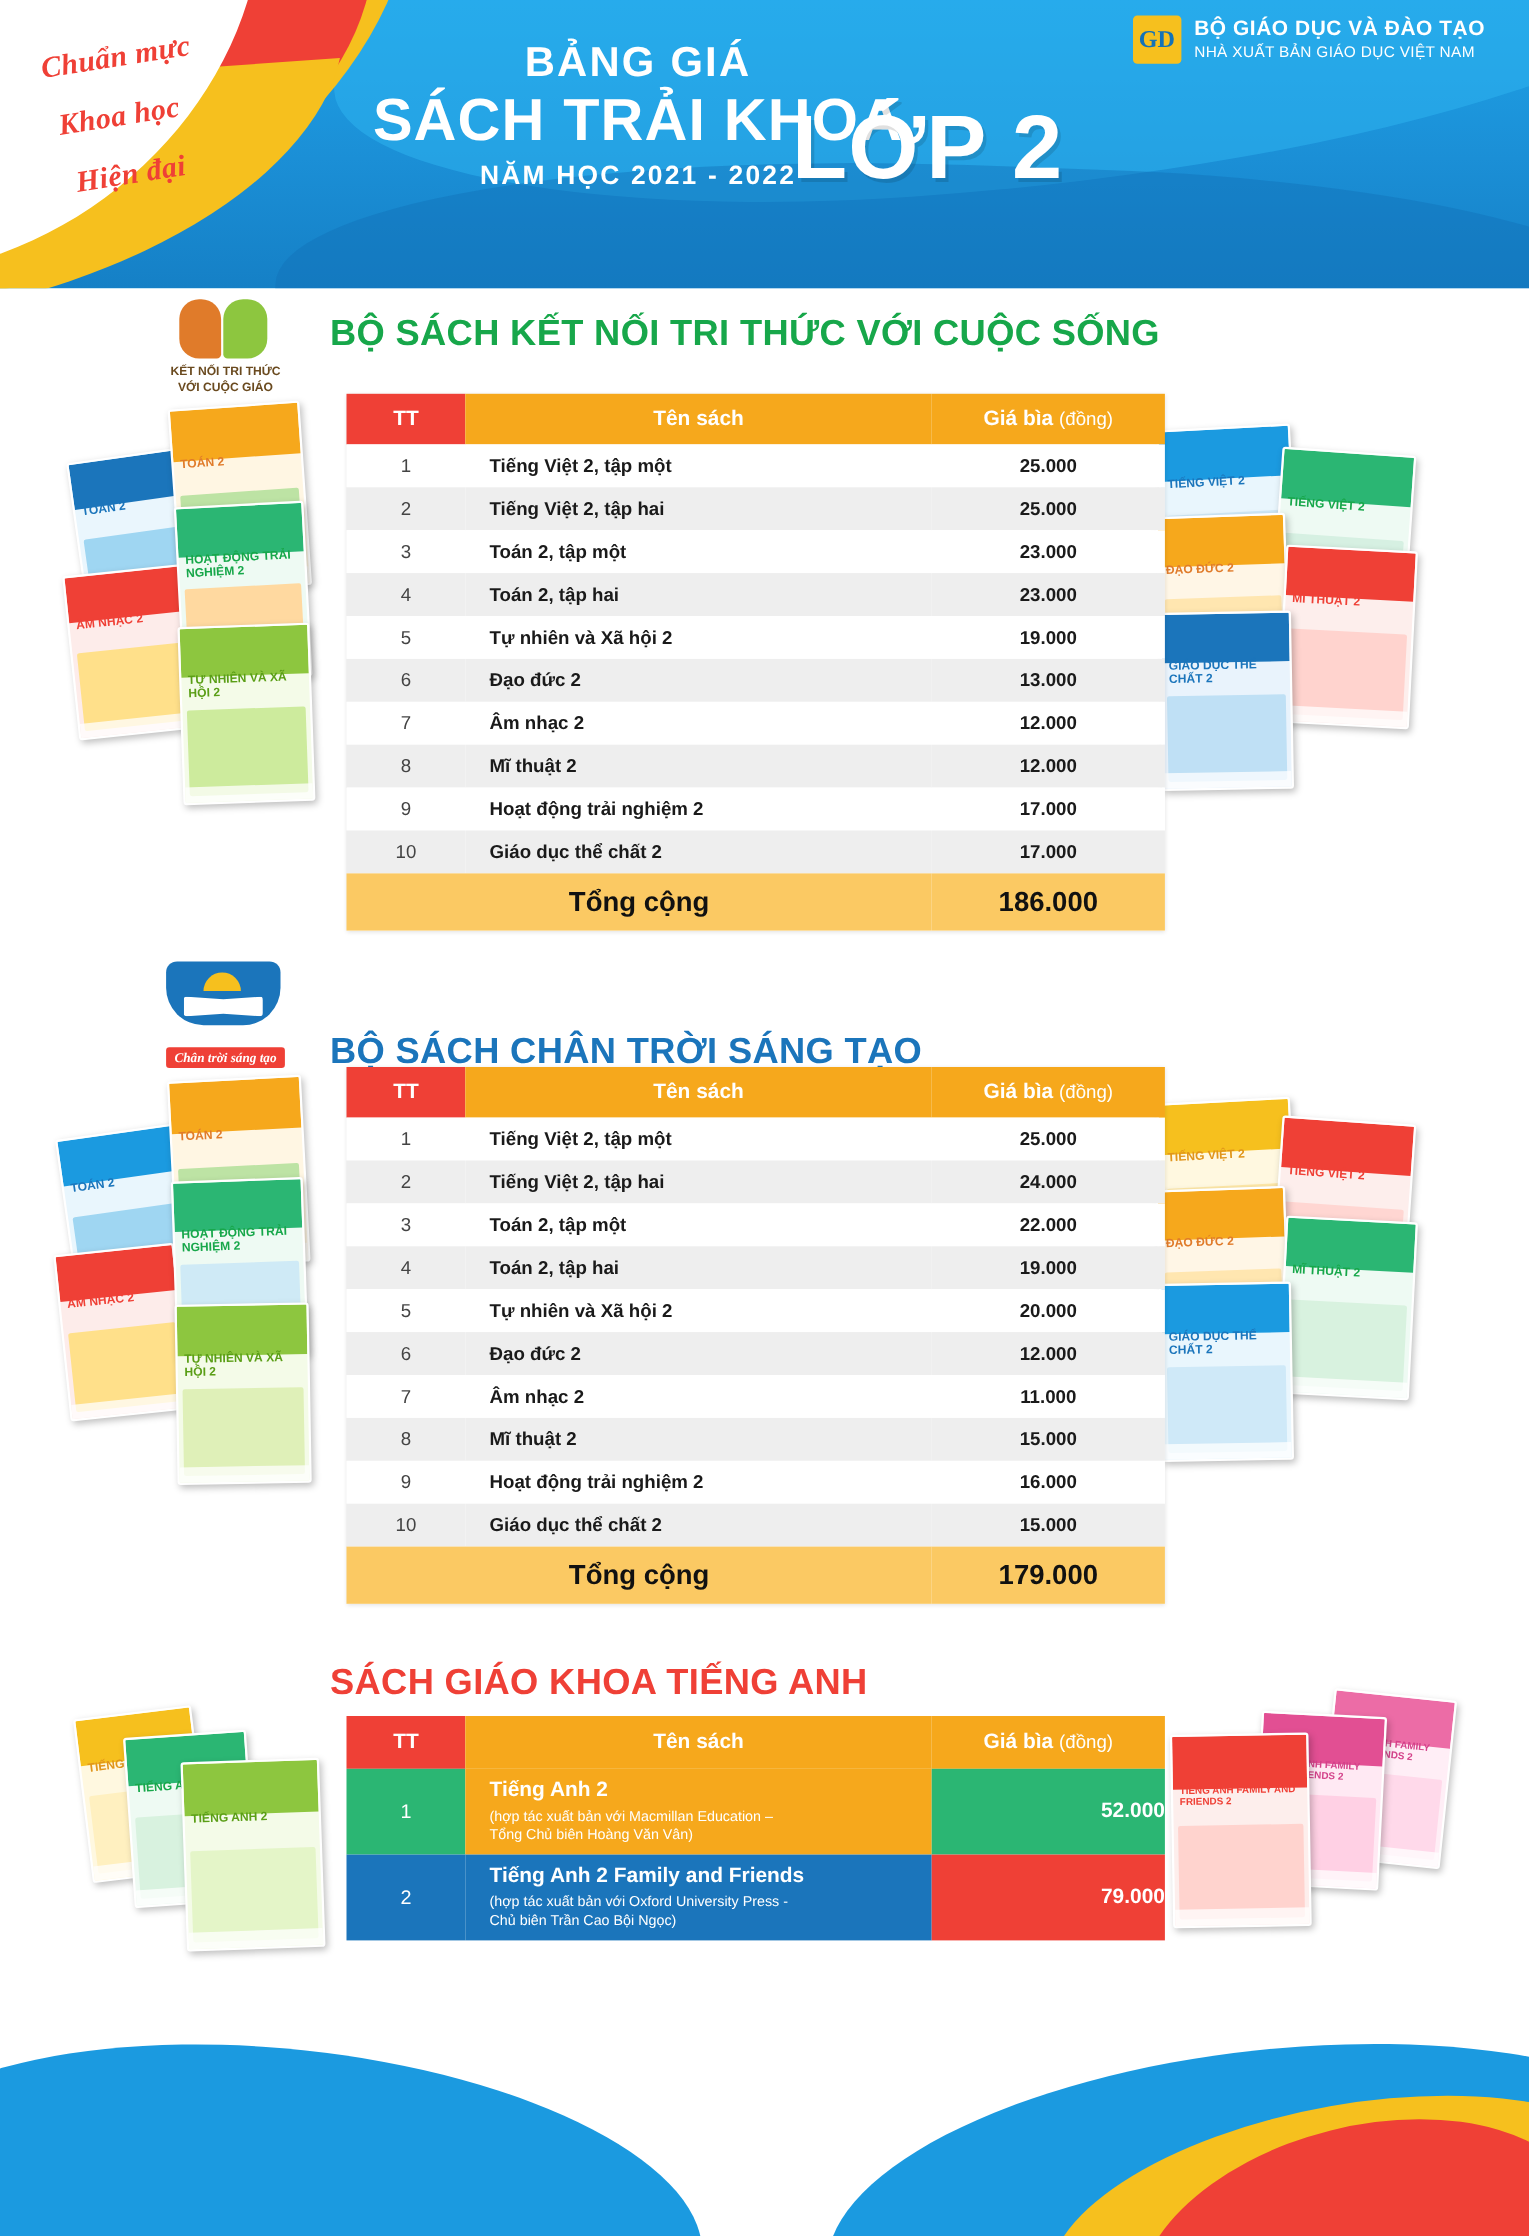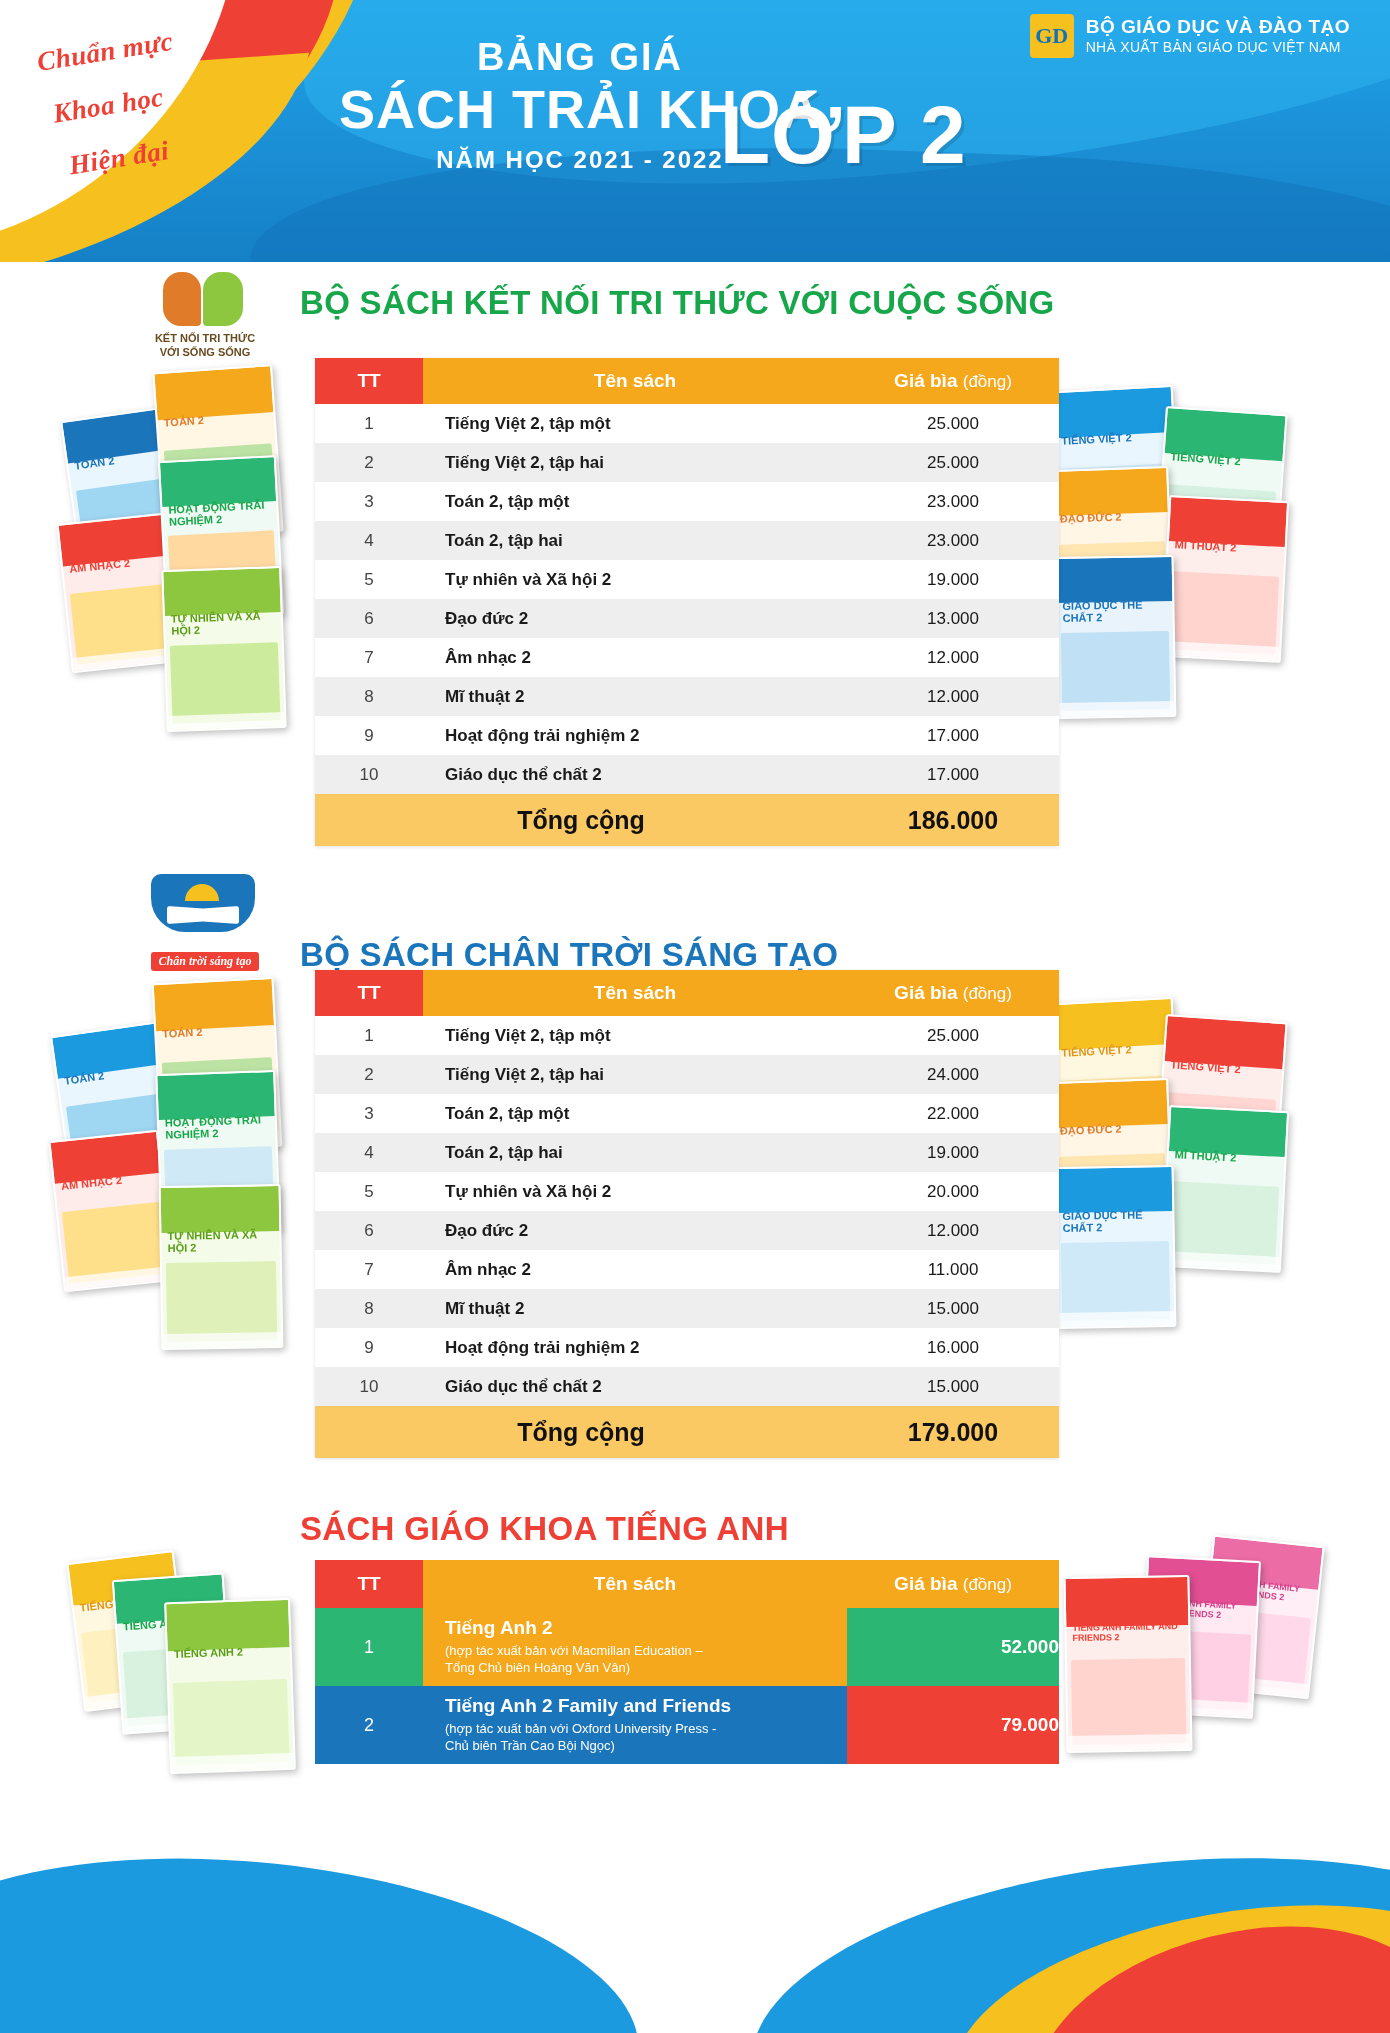--- a/index.html
+++ b/index.html
@@ -168,21 +168,21 @@
   table.price th {
     height: 46px; font-size: 19px; font-weight: bold; color: #ffffff;
   }
   th.c-tt { width: 108px; background: #ef4036; }
   th.c-name { background: #f6a81c; margin-top: 20px; }
   th.c-price { width: 212px; background: #f6a81c; }
   th .unit { font-weight: normal; font-size: 17px; }
   table.price td { height: 39px; }
   td.c-tt { text-align: center; color: #444; font-size: 17px; }
   td.c-name { padding-left: 22px; font-weight: bold; color: #1a1a1a; }
-  td.c-price { text-align: center; font-weight: normal; color: #1a1a1a; }
+  td.c-price { text-align: center; font-weight: bold; color: #1a1a1a; }
   tr.odd td { background: #ffffff; }
   tr.even td { background: #eeeeee; }
   tr.total td {
     background: #fbc963; height: 52px; font-size: 25px; font-weight: bold; color: #111;
   }
   tr.total td.t-label { text-align: center; }
   tr.total td.t-value { text-align: center; }
 
   
   table.eng { width: 744px; margin-left: 315px; border-collapse: collapse; font-size: 17px; z-index: 3; position: relative; }
@@ -270,21 +270,21 @@
 
   <div class="section">
     <div class="sec-head">
       <div class="sec-logo">
         <div class="leaf">
           <div class="l1"></div>
             <div class="l2"></div>
         </div>
         <div class="leaf-cap">
           <div>KẾT NỐI TRI THỨC</div>
-          <div>VỚI SỐNG SỐNG</div>
+          <div>VỚI CUỘC GIÁO</div>
         </div>
       </div>
       <div class="sec-title green">BỘ SÁCH KẾT NỐI TRI THỨC VỚI CUỘC SỐNG</div>
     </div>
 
     <div class="tbl-wrap">
 
       <div class="covers" style="left:70px; top:10px; width:240px; height:320px;">
         <div class="cov" style="left:0px; top:45px; width:108px; height:150px; background:#eaf6fd; transform:rotate(-8deg);">
           <div class="band" style="background:#1b75bb"></div>

